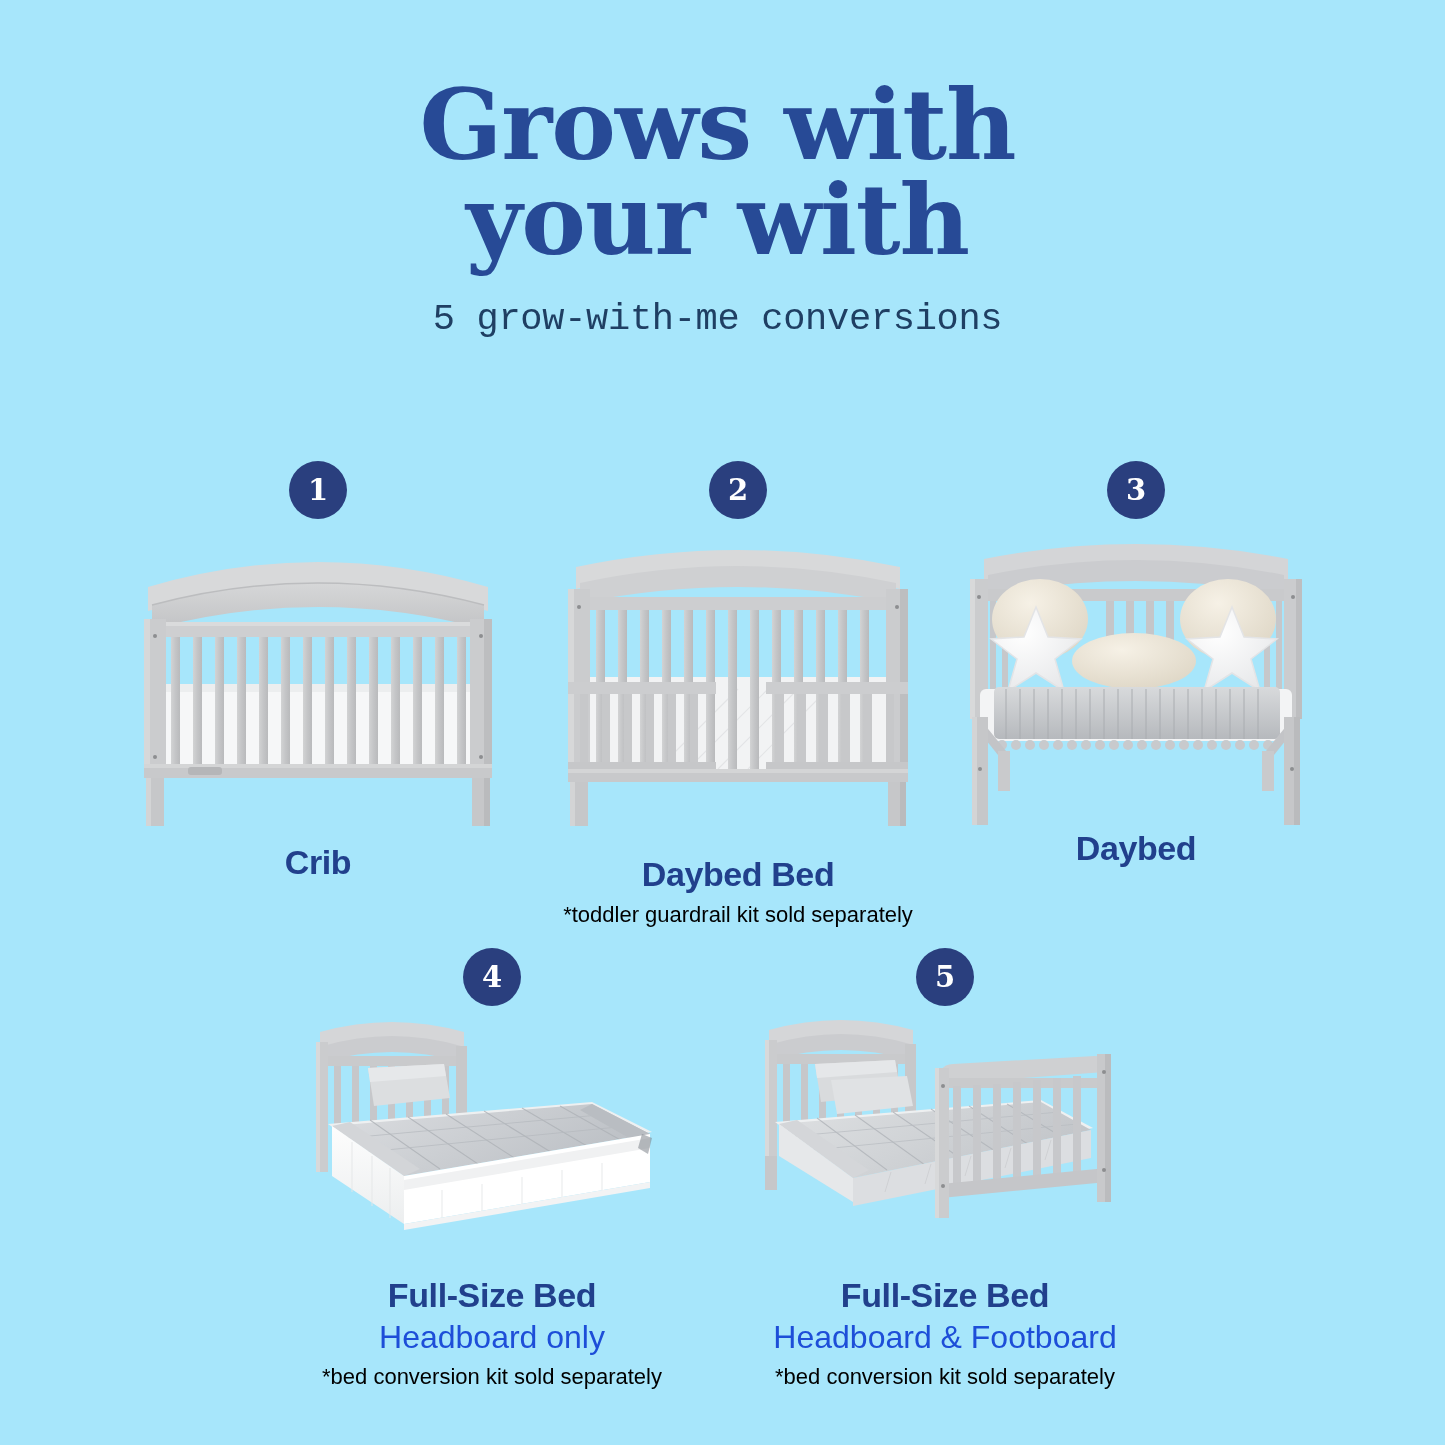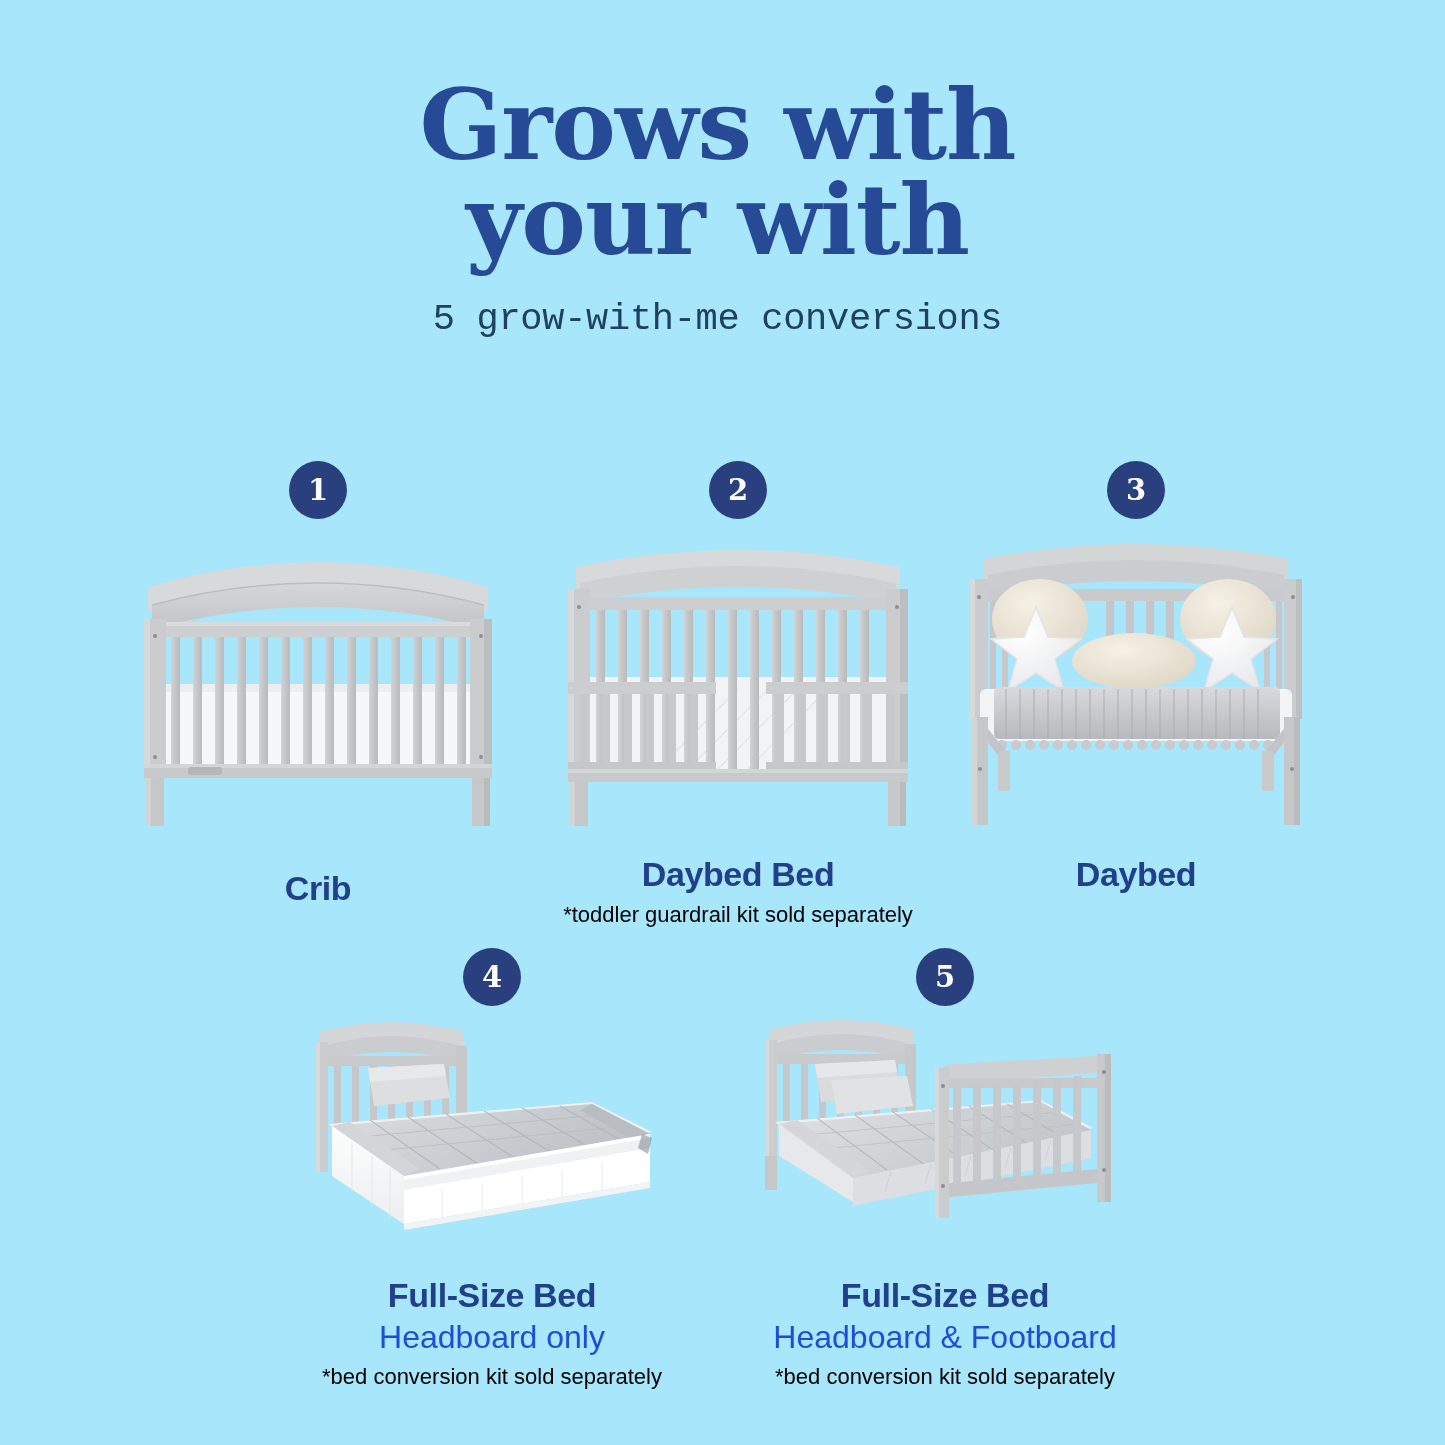--- a/index.html
+++ b/index.html
@@ -79,23 +79,23 @@
   }
 
   
   #item-1 { left: 118px;  top: 461px; width: 400px; }
   #item-2 { left: 538px;  top: 461px; width: 400px; }
   #item-3 { left: 936px;  top: 461px; width: 400px; }
   
   #item-4 { left: 292px;  top: 948px; width: 400px; }
   #item-5 { left: 745px;  top: 948px; width: 400px; }
 
-  #item-1 .labelwrap { margin-top: 40px; }
+  #item-1 .labelwrap { margin-top: 14px; }
   #item-2 .labelwrap { margin-top: 26px; }
-  #item-3 .labelwrap { margin-top: 26px; }
+  #item-3 .labelwrap { }
   #item-4 .labelwrap { margin-top: 20px; }
   #item-5 .labelwrap { margin-top: 20px; }
 </style>
 </head>
 <body>
 
 <div id="page">
 
   <div class="header">
     <div class="title">

